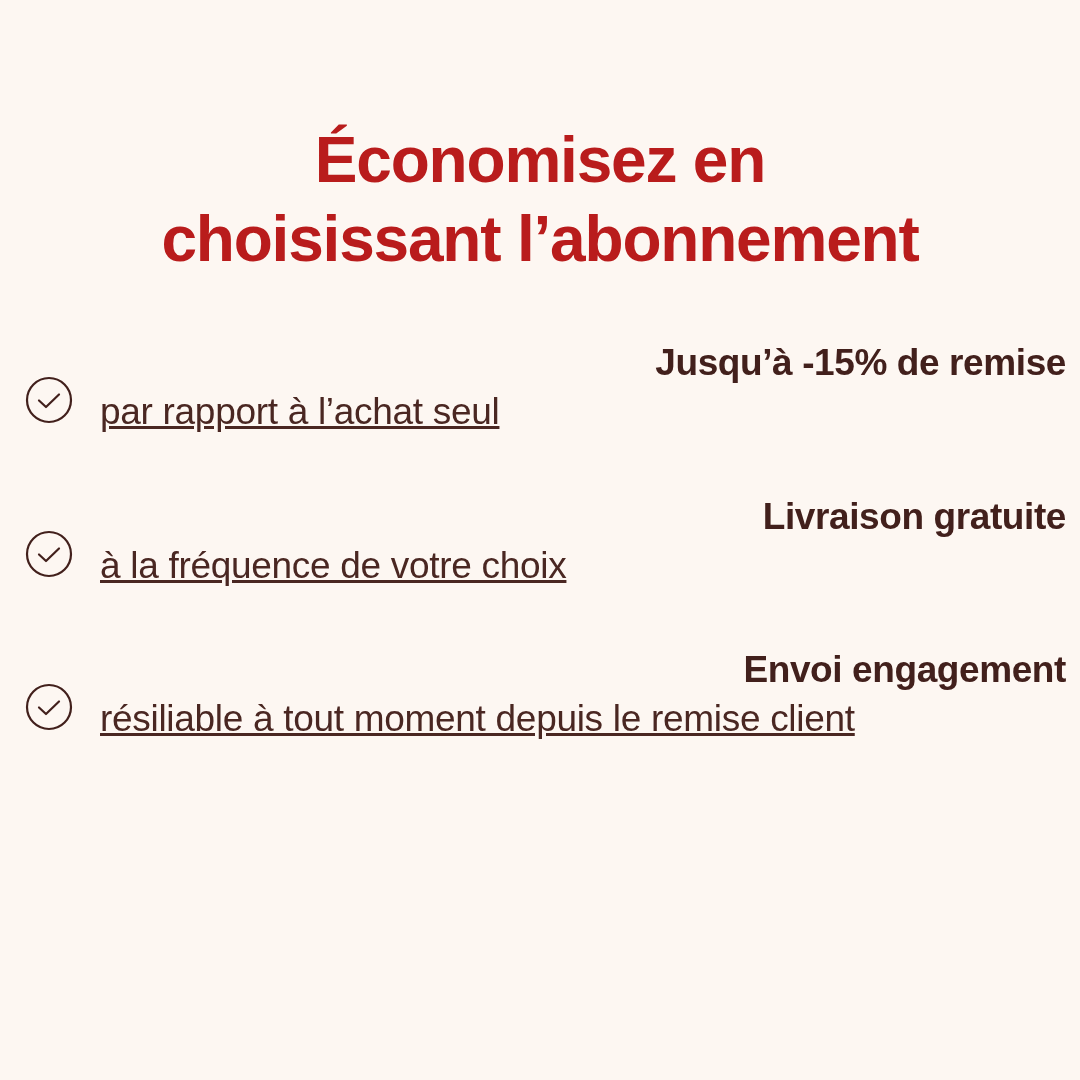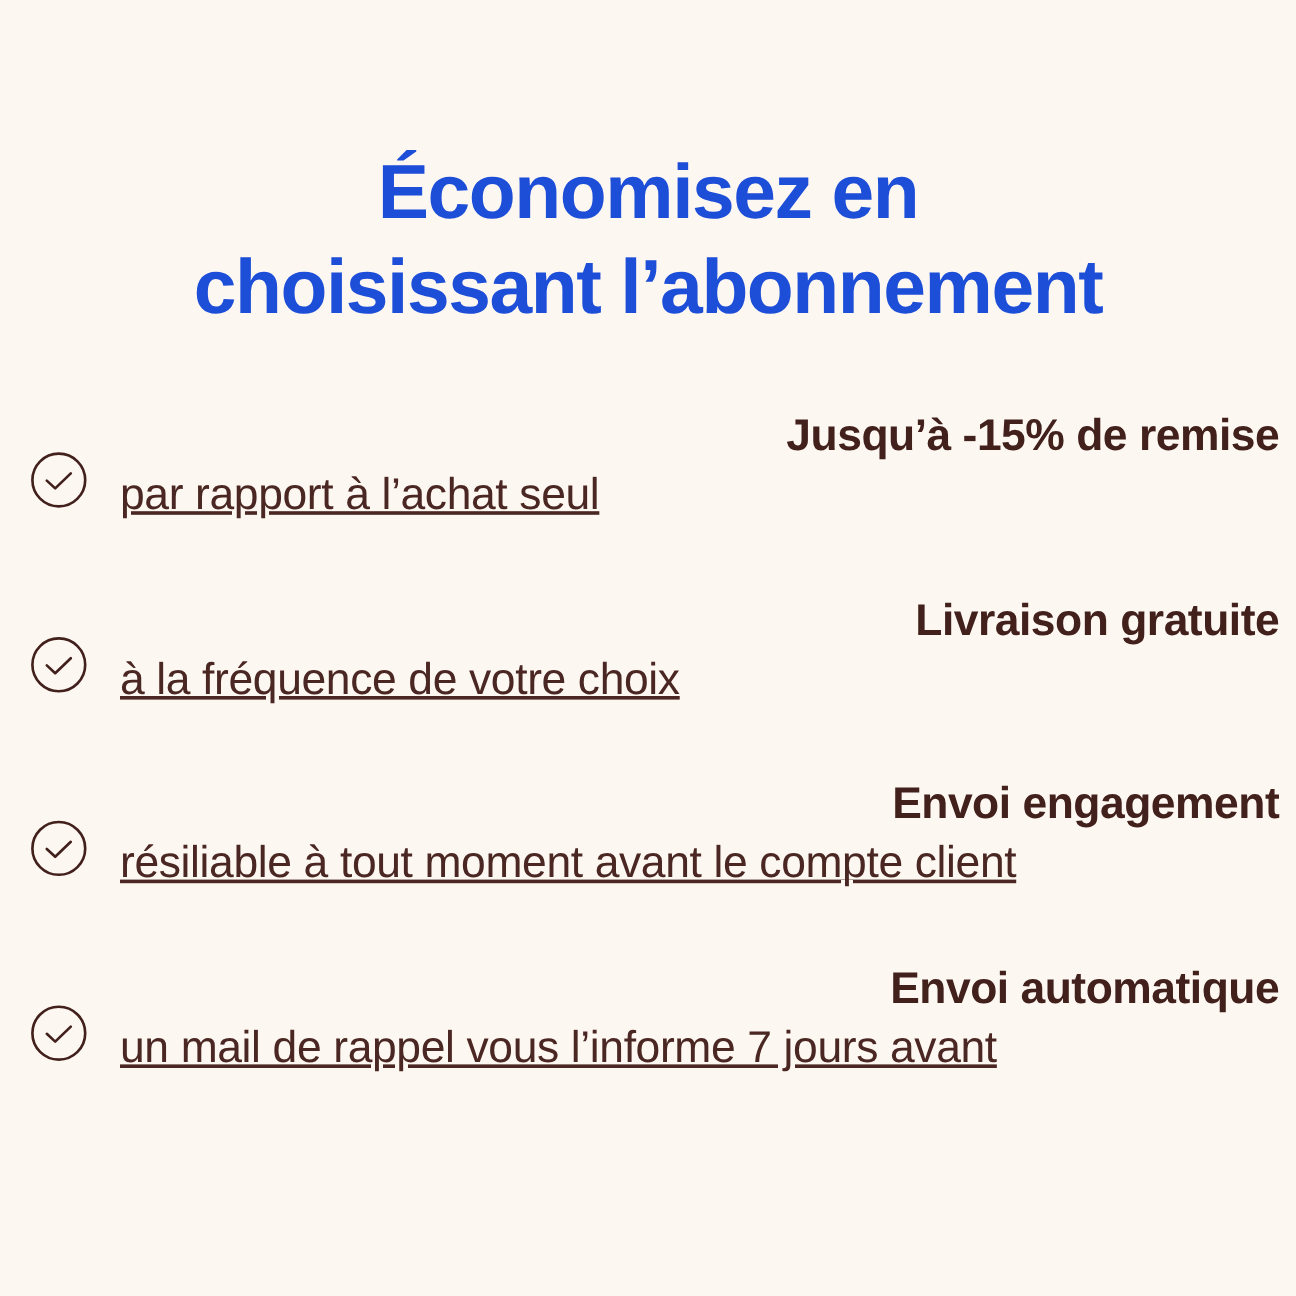--- a/index.html
+++ b/index.html
@@ -25,21 +25,21 @@
   .heading {
     position: absolute;
     top: 78px;
     left: 0;
     width: 1080px;
     text-align: center;
     font-size: 64px;
     line-height: 1.24;
     font-weight: bold;
     letter-spacing: -1.2px;
-    color: #1d4ed8;
+    color: #b91c1c;
   }
   .heading .line {
     display: block;
     white-space: nowrap;
   }
 
   
   .benefits {
     position: absolute;
     top: 340px;
@@ -131,31 +131,19 @@
 
     <div class="benefit">
       <div class="check-wrap">
         <svg class="check-icon" viewBox="0 0 48 48" fill="none" xmlns="http://www.w3.org/2000/svg">
           <circle cx="24" cy="24" r="22" stroke="#42201c" stroke-width="2.2" fill="none"></circle>
           <path d="M14 24.5 L21 31 L34 18.5" stroke="#42201c" stroke-width="2.2" stroke-linecap="round" stroke-linejoin="round" fill="none"></path>
         </svg>
       </div>
       <div class="benefit-text">
         <p class="benefit-title">Envoi engagement</p>
-        <p class="benefit-sub">résiliable à tout moment avant le compte client</p>
+        <p class="benefit-sub">résiliable à tout moment depuis le remise client</p>
       </div>
     </div>
 
-    <div class="benefit">
-      <div class="check-wrap">
-        <svg class="check-icon" viewBox="0 0 48 48" fill="none" xmlns="http://www.w3.org/2000/svg">
-          <circle cx="24" cy="24" r="22" stroke="#42201c" stroke-width="2.2" fill="none"></circle>
-          <path d="M14 24.5 L21 31 L34 18.5" stroke="#42201c" stroke-width="2.2" stroke-linecap="round" stroke-linejoin="round" fill="none"></path>
-        </svg>
-      </div>
-      <div class="benefit-text">
-        <p class="benefit-title">Envoi automatique</p>
-        <p class="benefit-sub">un mail de rappel vous l’informe 7 jours avant</p>
-      </div>
-    </div>
 
   </div>
 </div>
 
 </body></html>

